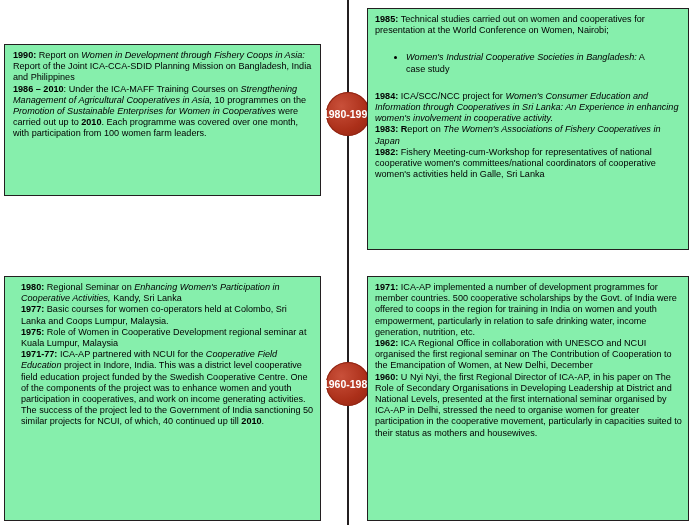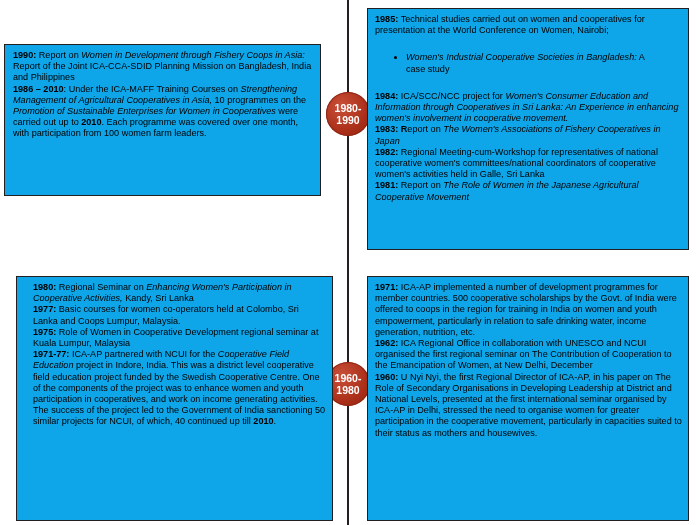--- a/index.html
+++ b/index.html
@@ -33,43 +33,43 @@
     width: 44px;
     height: 44px;
     border-radius: 50%;
     background: #b5361f;
     background: radial-gradient(circle at 35% 32%, #c9503a 0%, #ab2f19 60%, #8e2513 100%);
     color: #ffffff;
     font-size: 10.5px;
     line-height: 12px;
     font-weight: bold;
     display: flex;
-    flex-direction: column;
+    flex-direction: row;
     align-items: center;
     justify-content: center;
     text-align: center;
     box-shadow: 0 0 0 1px #8e2513 inset;
   }
   .node span { display: block; }
   #node-1980-1990 { left: 326px; top: 92px; }
   #node-1960-1980 { left: 326px; top: 362px; text-align: right; }
 
   .box {
     position: absolute;
     border: 1px solid #231f20;
-    background: #0ea5e9;
+    background: #86efac;
     box-sizing: border-box;
     padding: 5px 6px 5px 7px;
     font-size: 9.1px;
     line-height: 11.2px;
     text-align: left;
   }
   #box-tl { left: 4px;   top: 44px;  width: 317px; height: 152px; padding-left: 8px; }
   #box-tr { left: 367px; top: 8px;   width: 322px; height: 242px; }
-  #box-bl { left: 16px;   top: 276px; width: 317px; height: 245px; padding-left: 16px; }
+  #box-bl { left: 4px;   top: 276px; width: 317px; height: 245px; padding-left: 16px; }
   #box-br { left: 367px; top: 276px; width: 322px; height: 245px; }
 
   .box p {
     margin: 0 0 0 0;
     text-align: left;
   }
   .bullet-list {
     margin: 0;
     padding-left: 15px;
     list-style: disc;
@@ -97,24 +97,23 @@
 
   <div class="box" id="box-tl">
       <p><b>1990:</b><span> Report on </span><i>Women in Development through Fishery Coops in Asia:</i><span> Report of the Joint ICA-CCA-SDID Planning Mission on Bangladesh, India and Philippines</span></p>
       <p><b>1986 – 2010</b><span>: Under the ICA-MAFF Training Courses on </span><i>Strengthening Management of Agricultural Cooperatives in Asia,</i><span> 10 programmes on the </span><i>Promotion of Sustainable Enterprises for Women in Cooperatives</i><span> were carried out up to </span><b>2010</b><span>. Each programme was covered over one month, with participation from 100 women farm leaders.</span></p>
     </div>
   <div class="box" id="box-tr">
       <p><b>1985:</b><span> Technical studies carried out on women and cooperatives for presentation at the World Conference on Women, Nairobi;</span></p>
       <ul class="bullet-list">
         <li><i>Women's Industrial Cooperative Societies in Bangladesh:</i><span> A case study</span></li>
       </ul>
-      <p><b>1984:</b><span> ICA/SCC/NCC project for </span><i>Women's Consumer Education and Information through Cooperatives in Sri Lanka: An Experience in enhancing women's involvement in cooperative movement.</i></p>
+      <p><b>1984:</b><span> ICA/SCC/NCC project for </span><i>Women's Consumer Education and Information through Cooperatives in Sri Lanka: An Experience in enhancing women's involvement in cooperative activity.</i></p>
       <p><b>1983: R</b><span>eport on </span><i>The Women's Associations of Fishery Cooperatives in Japan</i></p>
-      <p><b>1982:</b><span> Regional Meeting-cum-Workshop for representatives of national cooperative women's committees/national coordinators of cooperative women's activities held in Galle, Sri Lanka</span></p>
-      <p><b>1981:</b><span> Report on </span><i>The Role of Women in the Japanese Agricultural Cooperative Movement</i></p>
+      <p><b>1982:</b><span> Fishery Meeting-cum-Workshop for representatives of national cooperative women's committees/national coordinators of cooperative women's activities held in Galle, Sri Lanka</span></p>
     </div>
   <div class="box" id="box-bl">
       <p><b>1980:</b><span> Regional Seminar on </span><i>Enhancing Women's Participation in Cooperative Activities,</i><span> Kandy, Sri Lanka</span></p>
       <p><b>1977:</b><span> Basic courses for women co-operators held at Colombo, Sri Lanka and Coops Lumpur, Malaysia.</span></p>
       <p><b>1975:</b><span> Role of Women in Cooperative Development regional seminar at Kuala Lumpur, Malaysia</span></p>
       <p><b>1971-77:</b><span> ICA-AP partnered with NCUI for the </span><i>Cooperative Field Education</i><span> project in Indore, India. This was a district level cooperative field education project funded by the Swedish Cooperative Centre. One of the components of the project was to enhance women and youth participation in cooperatives, and work on income generating activities. The success of the project led to the Government of India sanctioning 50 similar projects for NCUI, of which, 40 continued up till </span><b>2010</b><span>.</span></p>
     </div>
   <div class="box" id="box-br">
       <p><b>1971:</b><span> ICA-AP implemented a number of development programmes for member countries. 500 cooperative scholarships by the Govt. of India were offered to coops in the region for training in India on women and youth empowerment, particularly in relation to safe drinking water, income generation, nutrition, etc.</span></p>
       <p><b>1962:</b><span> ICA Regional Office in collaboration with UNESCO and NCUI organised the first regional seminar on The Contribution of Cooperation to the Emancipation of Women, at New Delhi, December</span></p>

